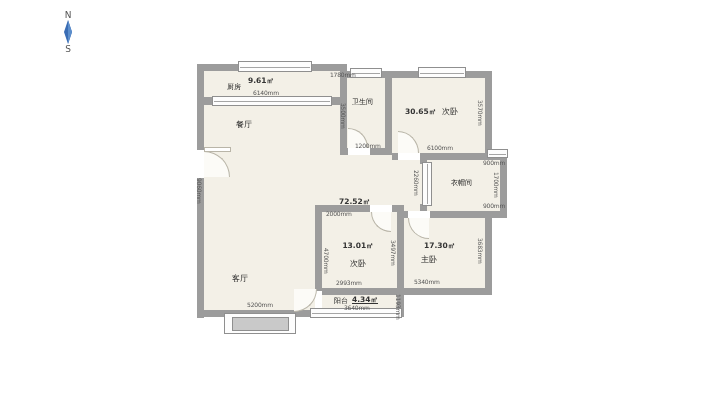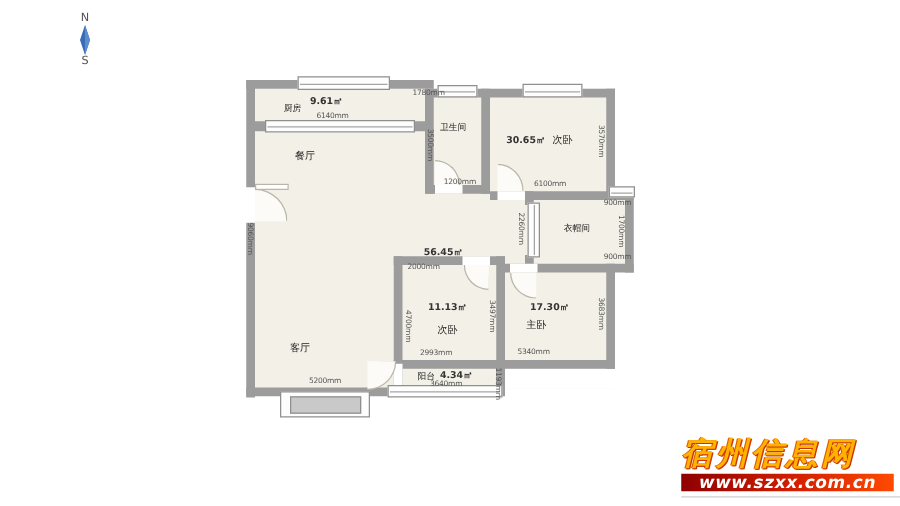--- a/index.html
+++ b/index.html
@@ -119,57 +119,52 @@
     </div>
 
     <div class="lbl room-name" style="left:227px;top:84px;font-size:7px;">厨房</div>
     <div class="lbl area" style="left:248px;top:77px;">9.61㎡</div>
     <div class="dim ctr" style="left:238px;top:90px;width:56px;">6140mm</div>
 
     <div class="lbl room-name" style="left:236px;top:121px;">餐厅</div>
     <div class="lbl room-name" style="left:232px;top:275px;">客厅</div>
     <div class="dim ctr" style="left:235px;top:302px;width:50px;">5200mm</div>
 
-    <div class="lbl area" style="left:339px;top:198px;">56.45㎡</div>
+    <div class="lbl area" style="left:339px;top:198px;">72.52㎡</div>
     <div class="dim" style="left:326px;top:211px;">2000mm</div>
 
     <div class="lbl room-name" style="left:352px;top:99px;font-size:7px;">卫生间</div>
     <div class="dim vdim" style="left:340px;top:103px;">3500mm</div>
     <div class="dim" style="left:330px;top:72px;">1780mm</div>
     <div class="dim" style="left:355px;top:143px;">1200mm</div>
 
     <div class="lbl area" style="left:405px;top:108px;">30.65㎡</div>
     <div class="lbl room-name" style="left:442px;top:108px;">次卧</div>
     <div class="dim ctr" style="left:415px;top:145px;width:50px;">6100mm</div>
     <div class="dim vdim" style="left:477px;top:100px;">3570mm</div>
 
     <div class="lbl room-name" style="left:451px;top:180px;font-size:7px;">衣帽间</div>
     <div class="dim" style="left:483px;top:160px;">900mm</div>
     <div class="dim vdim" style="left:493px;top:172px;">1700mm</div>
     <div class="dim" style="left:483px;top:203px;">900mm</div>
     <div class="dim vdim" style="left:413px;top:170px;">2260mm</div>
 
-    <div class="lbl area ctr" style="left:337px;top:242px;width:42px;">11.13㎡</div>
+    <div class="lbl area ctr" style="left:337px;top:242px;width:42px;">13.01㎡</div>
     <div class="lbl room-name ctr" style="left:343px;top:260px;width:30px;">次卧</div>
     <div class="dim vdim" style="left:323px;top:248px;">4700mm</div>
     <div class="dim" style="left:336px;top:280px;">2993mm</div>
     <div class="dim vdim" style="left:390px;top:240px;">3497mm</div>
 
     <div class="lbl area" style="left:424px;top:242px;">17.30㎡</div>
     <div class="lbl room-name" style="left:421px;top:256px;">主卧</div>
     <div class="dim" style="left:414px;top:279px;">5340mm</div>
     <div class="dim vdim" style="left:477px;top:238px;">3683mm</div>
 
     <div class="lbl room-name" style="left:334px;top:298px;font-size:7px;">阳台</div>
-    <div class="lbl area" style="left:352px;top:296px;">4.34㎡</div>
+    <div class="lbl area" style="left:352px;top:296px;text-decoration:underline;">4.34㎡</div>
     <div class="dim" style="left:344px;top:305px;">3640mm</div>
     <div class="dim vdim" style="left:395px;top:294px;">1193mm</div>
 
     <div class="dim vdim" style="left:196px;top:178px;">9060mm</div>
   </div>
 
-  <div id="watermark">
-    <div class="wm-title">宿州信息网</div>
-    <div class="wm-bar">www.szxx.com.cn</div>
-    <div class="wm-line"></div>
-  </div>
 
 </div>
 
 </body></html>

